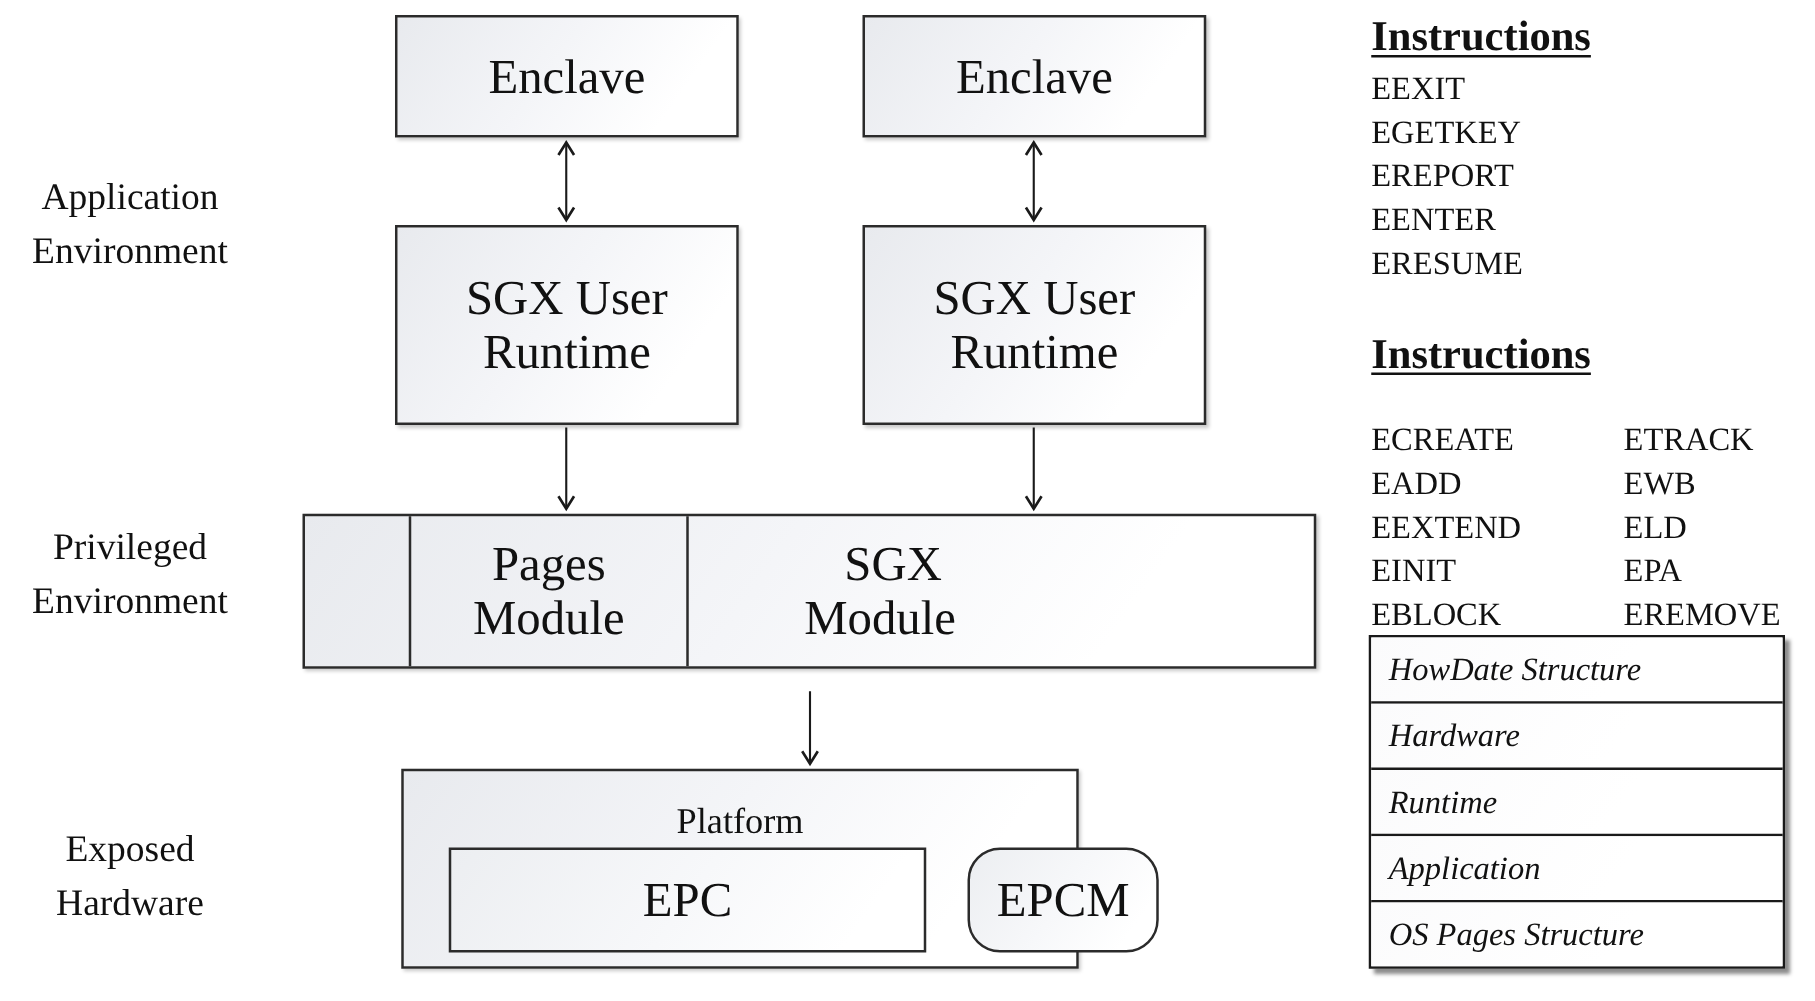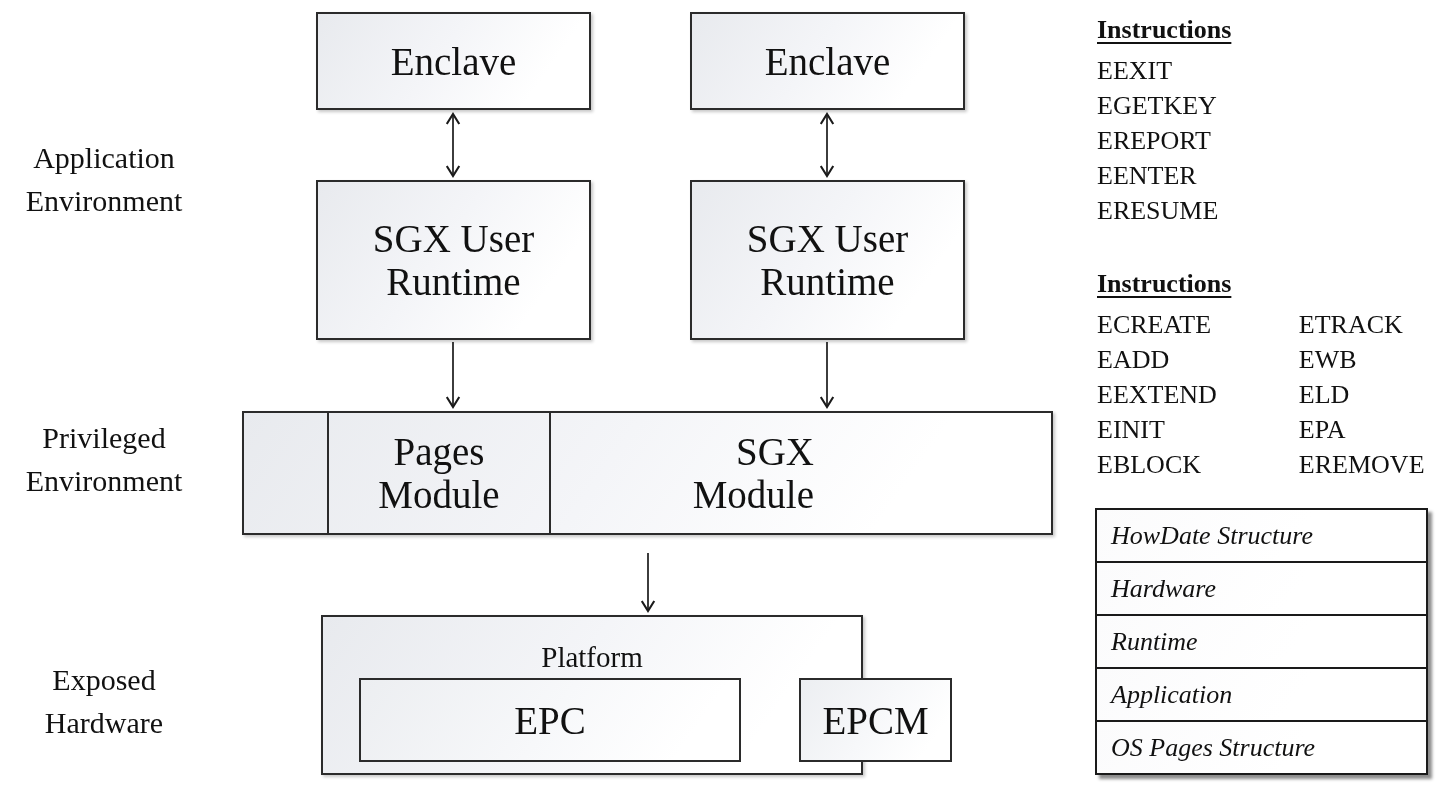--- a/index.html
+++ b/index.html
@@ -61,24 +61,24 @@
   .instr{
     position:absolute;
     font-size:26px;line-height:35px;
   }
   .instr-title{
     font-weight:bold;
     text-decoration:underline;
     text-decoration-thickness:2px;
     text-underline-offset:4px;
     margin-bottom:6px;
-    font-size:26px;
+    font-size:34px;
   }
   .instr-cols{display:flex;}
-  .instr-col{display:flex;flex-direction:column;}
+  .instr-col{display:flex;flex-direction:column;margin-top:27px;}
   .instr-col.second{margin-left:82px;}
   .instr-item{white-space:nowrap;}
   .legend{
     position:absolute;
     left:1095px;top:508px;width:333px;height:267px;
     border:2px solid #1a1a1a;
     background:#ffffff;
     box-shadow:4px 4px 3px rgba(0,0,0,0.45);
     display:flex;flex-direction:column;
   }
@@ -131,32 +131,32 @@
     </div>
   </div>
 
   <div class="gbox" style="left:242px;top:411px;width:811px;height:124px;">
     <div class="vdiv" style="left:83px;"></div>
     <div class="vdiv" style="left:305px;"></div>
     <div class="box-label" style="left:85px;width:220px;right:auto;">
       <div>Pages</div>
       <div>Module</div>
     </div>
-    <div class="box-label" style="left:350px;right:auto;width:220px;align-items:flex-end;text-align:left;">
+    <div class="box-label" style="left:350px;right:auto;width:220px;align-items:center;text-align:left;">
       <div style="padding-left:21px;">SGX</div>
       <div>Module</div>
     </div>
   </div>
 
   <div class="gbox" style="left:321px;top:615px;width:542px;height:160px;">
     <div class="platform-title">Platform</div>
     <div class="inner-box" style="left:36px;top:61px;width:382px;height:84px;">
       <div class="box-label">EPC</div>
     </div>
-    <div class="inner-box" style="left:476px;top:61px;width:153px;height:84px;">
+    <div class="inner-box" style="left:451px;top:61px;width:153px;height:84px;border-radius:26px;">
       <div class="box-label">EPCM</div>
     </div>
   </div>
 
   <svg class="arrows" viewBox="0 0 1452 801">
     <defs>
       <marker id="ah" viewBox="0 0 12 12" refX="9.5" refY="6" markerWidth="15" markerHeight="15" orient="auto-start-reverse" markerUnits="userSpaceOnUse">
         <path d="M1.5,1 L9.5,6 L1.5,11" fill="none" stroke="#1a1a1a" stroke-width="1.7"></path>
       </marker>
     </defs>

